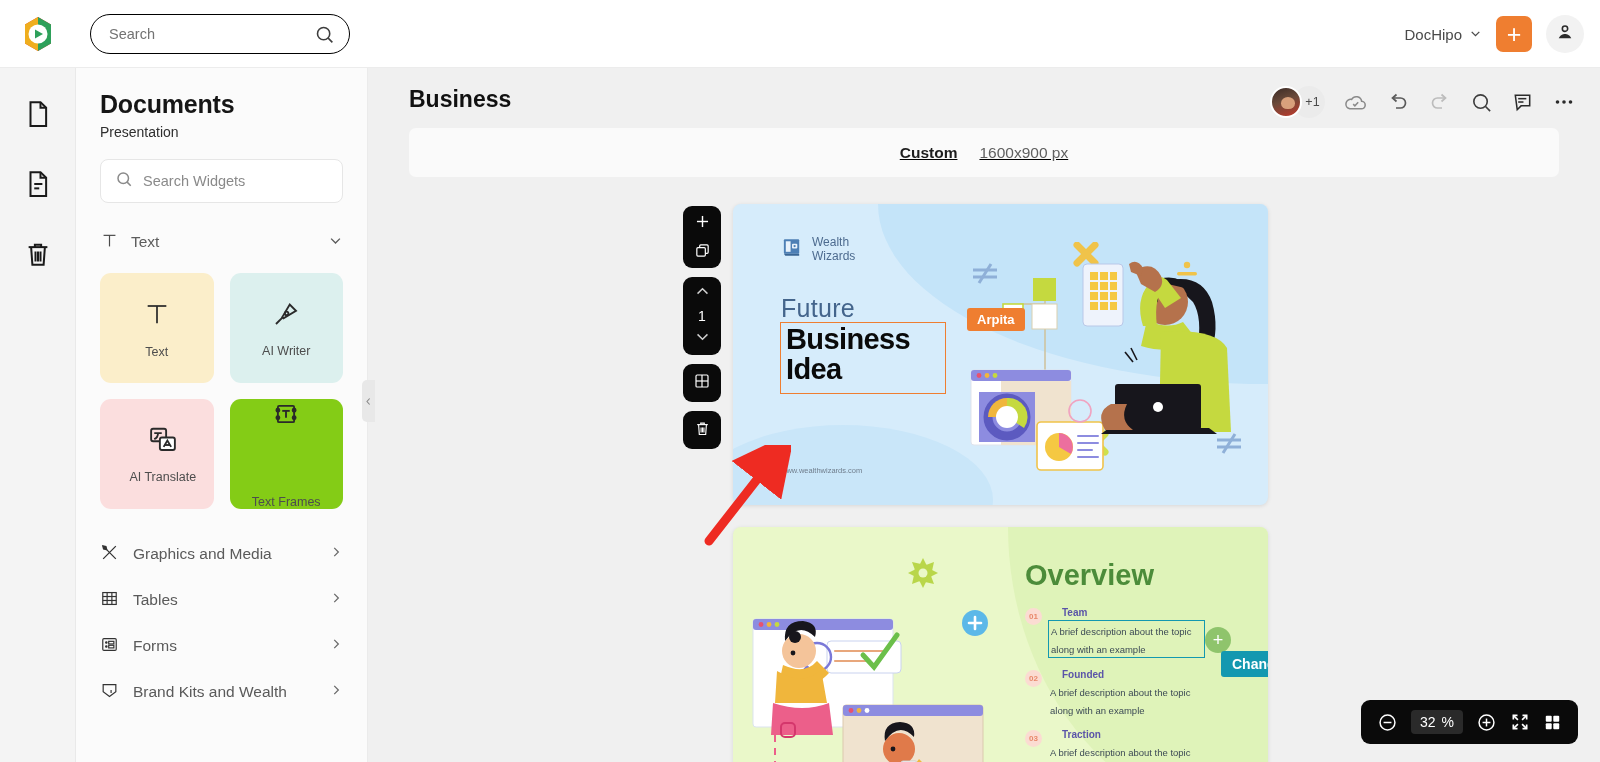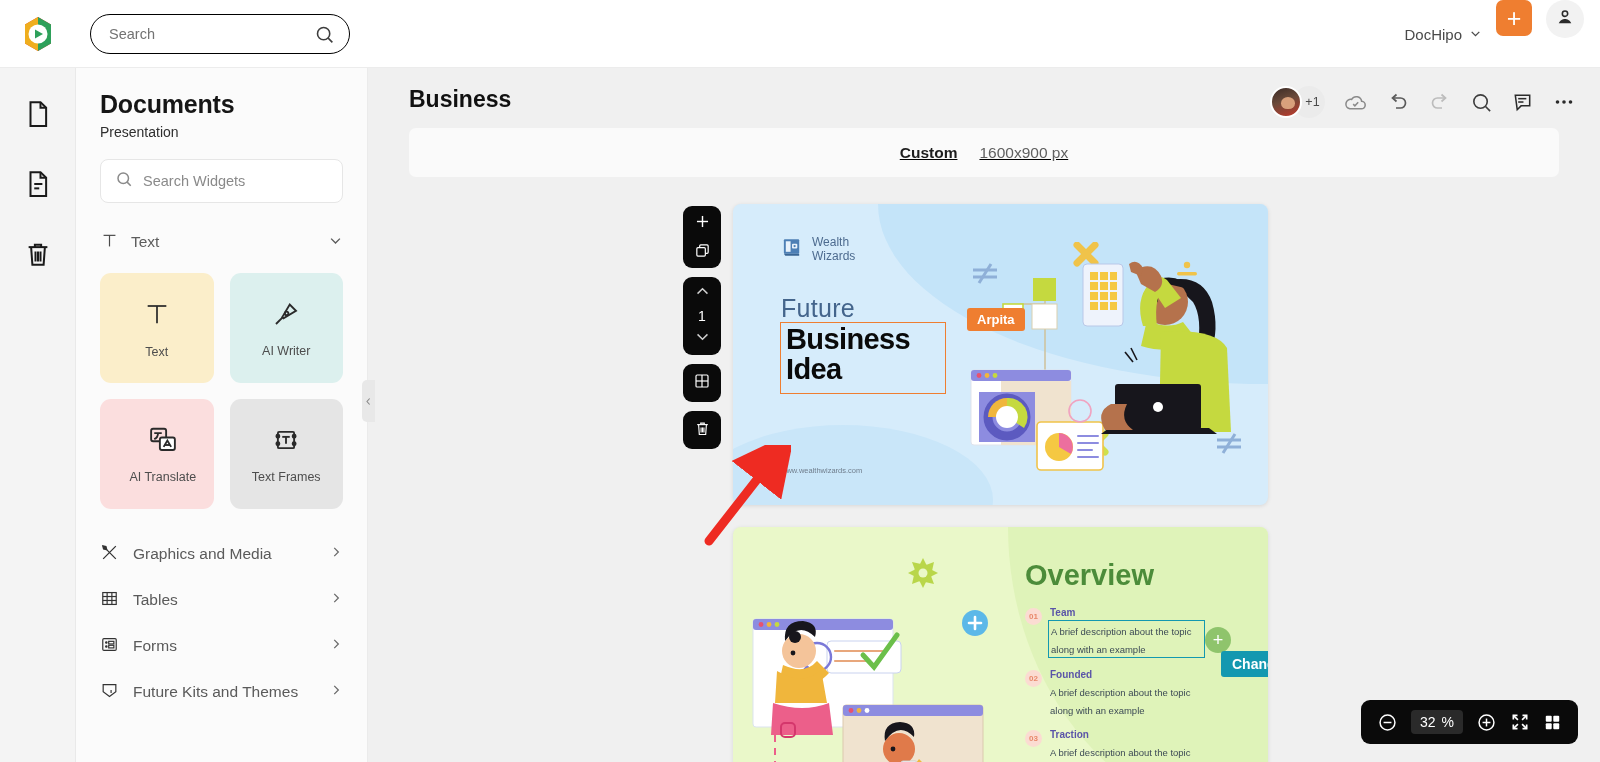--- a/index.html
+++ b/index.html
@@ -26,21 +26,21 @@
     background: #fff; display: flex; align-items: center; padding: 0 14px 0 18px;
   }
   .search-box input {
     border: none; outline: none; flex: 1; font-size: 14.5px; color: #3c3c3c;
     font-family: "Liberation Sans", sans-serif; background: transparent;
   }
   .search-box input::placeholder { color: #737373; }
 
   .topbar-right {
     position: absolute; right: 16px; top: 0; height: 68px;
-    display: flex; gap: 14px; margin-left: 24px;
+    display: flex; align-items: center; gap: 14px; margin-left: 24px;
   }
   .brand-select {
     display: flex; align-items: center; gap: 7px;
     font-size: 15px; color: #4a4a4a; cursor: pointer;
   }
   .plus-btn {
     width: 36px; height: 36px; border-radius: 7px; background: #EF7E30;
     display: flex; align-items: center; justify-content: center;
     color: #fff; font-size: 25px; line-height: 1; cursor: pointer; font-weight: 300;
   }
@@ -89,21 +89,21 @@
 
   .tiles { margin-top: 14px; display: grid; grid-template-columns: 1fr 1fr; gap: 16px; }
   .tile {
     height: 110px; border-radius: 11px; display: flex; flex-direction: column;
     align-items: center; justify-content: center; gap: 11px; cursor: pointer;
   }
   .tile .tlabel { font-size: 12.5px; color: #4d4d4d; }
   .tile-text { background: #fbeeca; }
   .tile-ai-writer { background: #dcf0ee; }
   .tile-ai-translate { background: #fbdede; padding-left: 12px; }
-  .tile-text-frames { background: #e5e5e5; }
+  .tile-text-frames { background: #84cc16; justify-content: space-between; }
 
   .nav-list { margin-top: 22px; }
   .nav-row {
     height: 46px; display: flex; align-items: center; gap: 14px; cursor: pointer;
   }
   .nav-row .nlabel { flex: 1; font-size: 15.5px; color: #5a5a5a; }
 
   .collapse-handle {
     position: absolute; left: 362px; top: 380px; width: 13px; height: 42px;
     background: #e8e8e8; border-radius: 5px 0 0 5px;
@@ -205,21 +205,21 @@
   .s2-title {
     position: absolute; left: 292px; top: 32px; font-size: 29px; font-weight: bold; color: #4c8c3a;
   }
   .ov-list { position: absolute; left: 292px; top: 80px; width: 180px; }
   .ov-item { display: flex; gap: 8px; margin-bottom: 11px; }
   .ov-num {
     width: 17px; height: 17px; min-width: 17px; border-radius: 50%; background: #fbdcd2;
     color: #e8886a; font-size: 8px; font-weight: bold;
     display: flex; align-items: center; justify-content: center; margin-top: 1px;
   }
-  .ov-title { font-size: 10px; font-weight: bold; color: #5a54a8; margin-bottom: 2px; }
+  .ov-title { font-size: 10px; font-weight: bold; color: #5a54a8; margin-bottom: 2px; margin-left: 12px; }
   .ov-desc { font-size: 9.5px; line-height: 15px; color: #3c4a55; }
   .ov-item.selected .ov-body {
     border: 1.5px solid #1398B0; padding: 0 2px; margin-left: -2px; display: inline-block;
   }
   .chandrima-tag {
     position: absolute; left: 488px; top: 124px; background: #1398B0; color: #fff;
     font-size: 14px; font-weight: bold; padding: 5px 11px; border-radius: 3px; z-index: 7;
     white-space: nowrap;
   }
   .green-plus {
@@ -451,21 +451,21 @@
           </svg>
         </span>
       </div>
       <div class="nav-row">
         <span>
           <svg width="19" height="19" viewBox="0 0 24 24" fill="none" stroke="#333" stroke-width="1.5">
             <path d="M4 4.5h16v9l-8 6-8-6z"></path>
               <line x1="14" y1="11.5" x2="14" y2="15"></line>
           </svg>
         </span>
-        <span class="nlabel">Future Kits and Themes</span>
+        <span class="nlabel">Brand Kits and Wealth</span>
         <span>
           <svg width="14" height="14" viewBox="0 0 24 24" fill="none" stroke="#6a6a6a" stroke-width="2.2">
             <polyline points="9,5 16,12 9,19"></polyline>
           </svg>
         </span>
       </div>
     </div>
   </div>
 
   <div class="collapse-handle">

